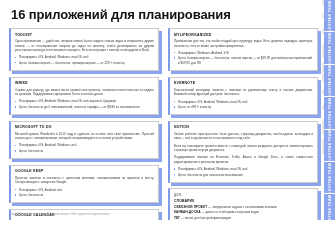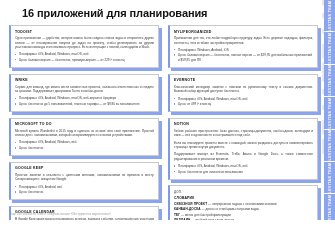--- a/index.html
+++ b/index.html
@@ -44,22 +44,22 @@
   .wm-strip .seg span{
     position:absolute;left:50%;top:50%;
     transform:translate(-50%,-50%) rotate(-90deg);
     font-size:3.6px;font-weight:700;letter-spacing:.4px;
     color:#ffffff;white-space:nowrap;
   }
 
   
   .page{position:relative;z-index:2;padding:7px 14px 0 9px;box-sizing:border-box;height:220px;}
   .title{
-    font-size:11px;font-weight:700;letter-spacing:-.1px;
-    margin:0 0 6px 13px;color:#121212;
+    font-size:13px;font-weight:700;letter-spacing:-.1px;
+    margin:0 0 6px 2px;color:#121212;
   }
 
   .cols{display:flex;gap:9px;align-items:flex-start;}
   .col{width:150px;display:flex;flex-direction:column;gap:5.5px;}
 
   
   .card{
     position:relative;
     background:#ffffff;
     border:0.5px solid #c9c9c9;

